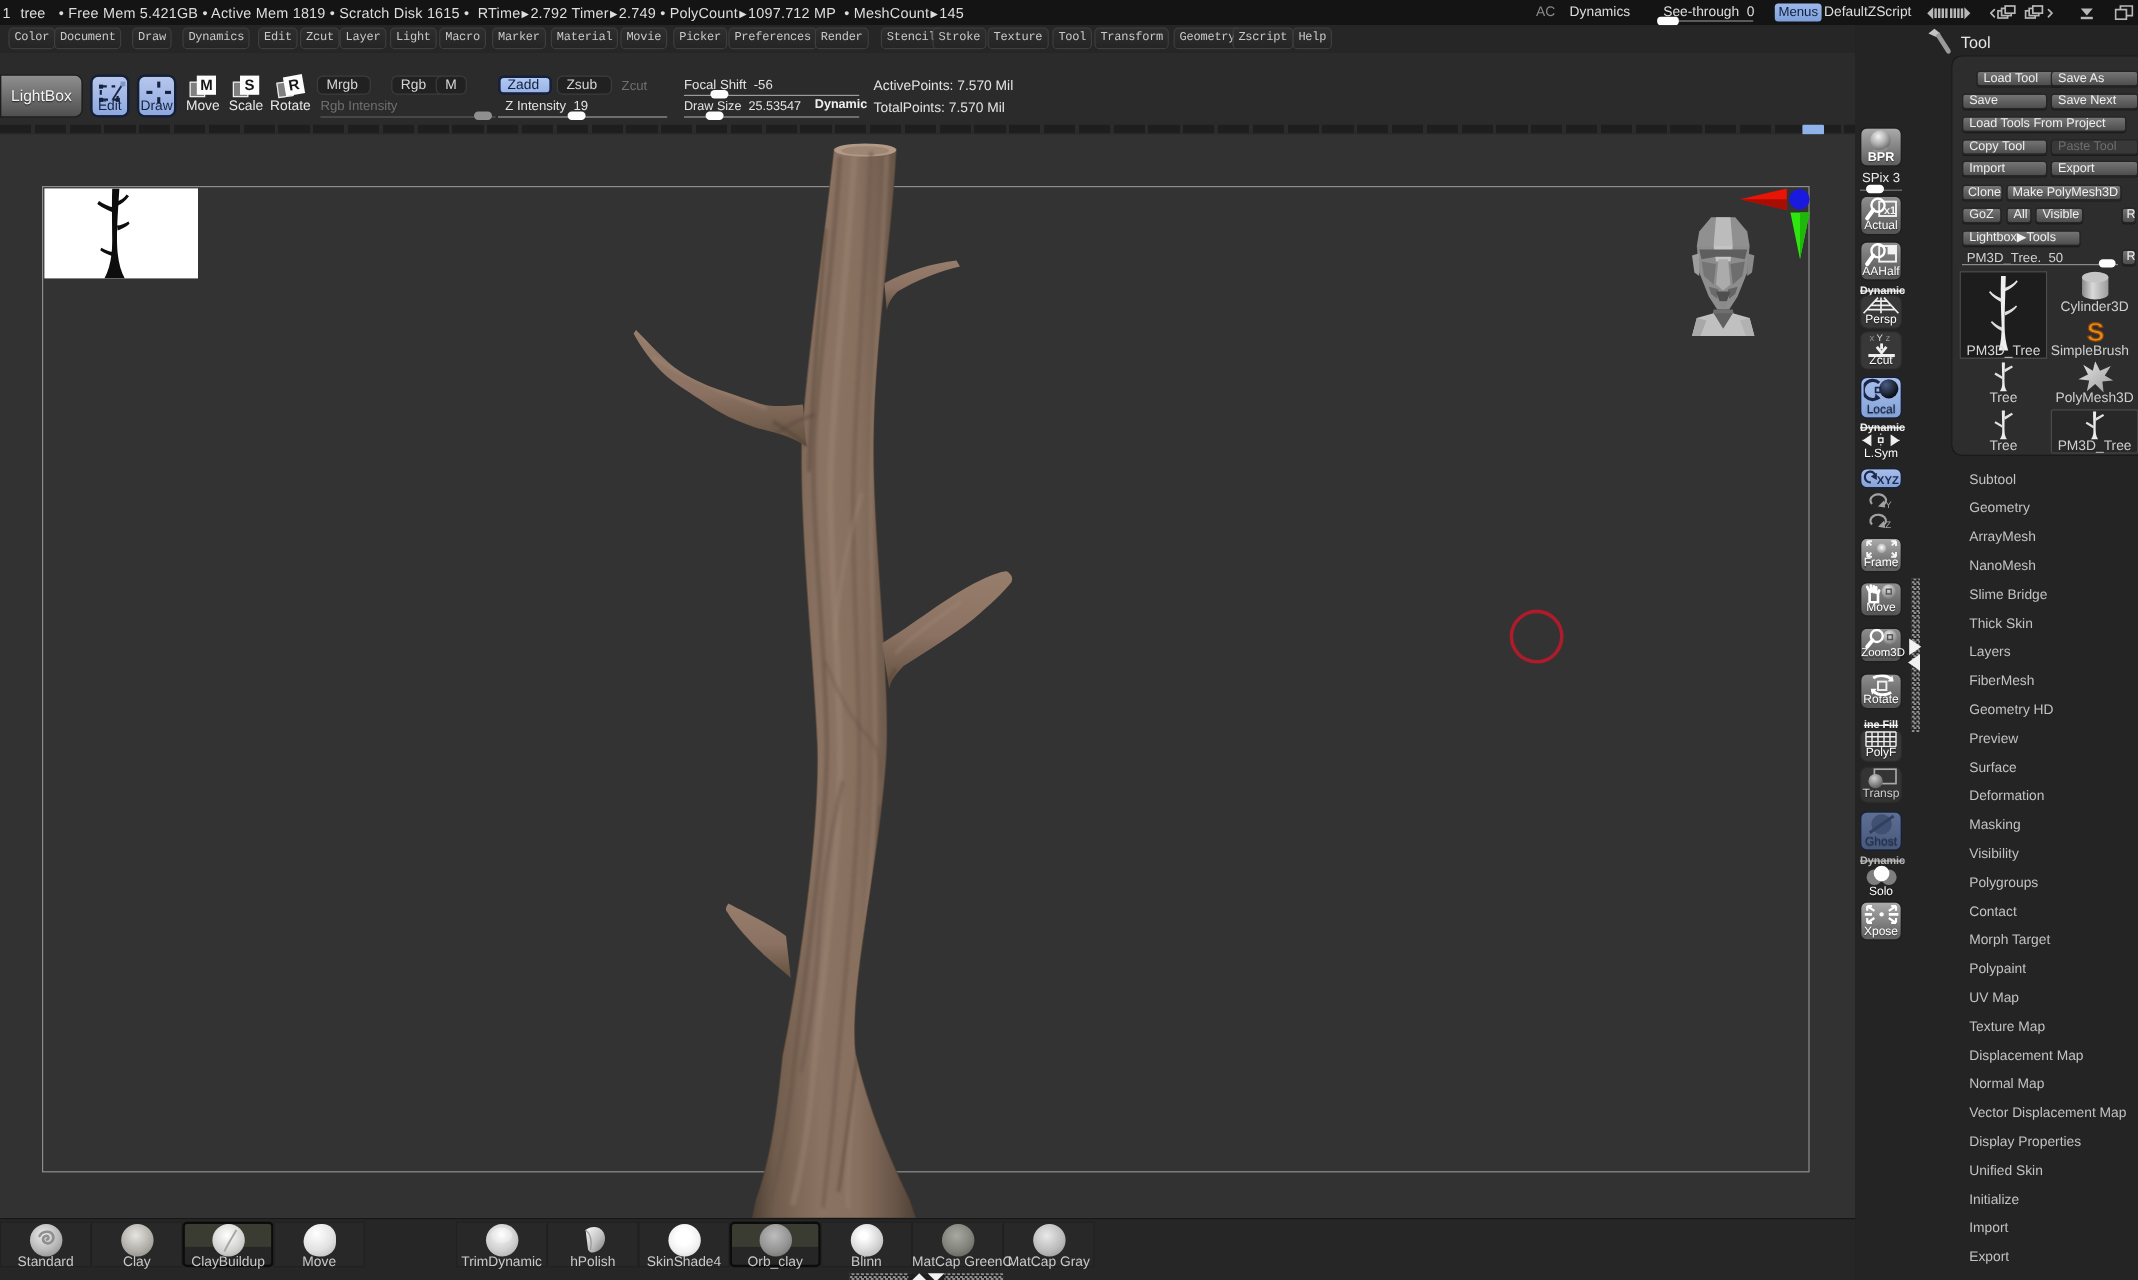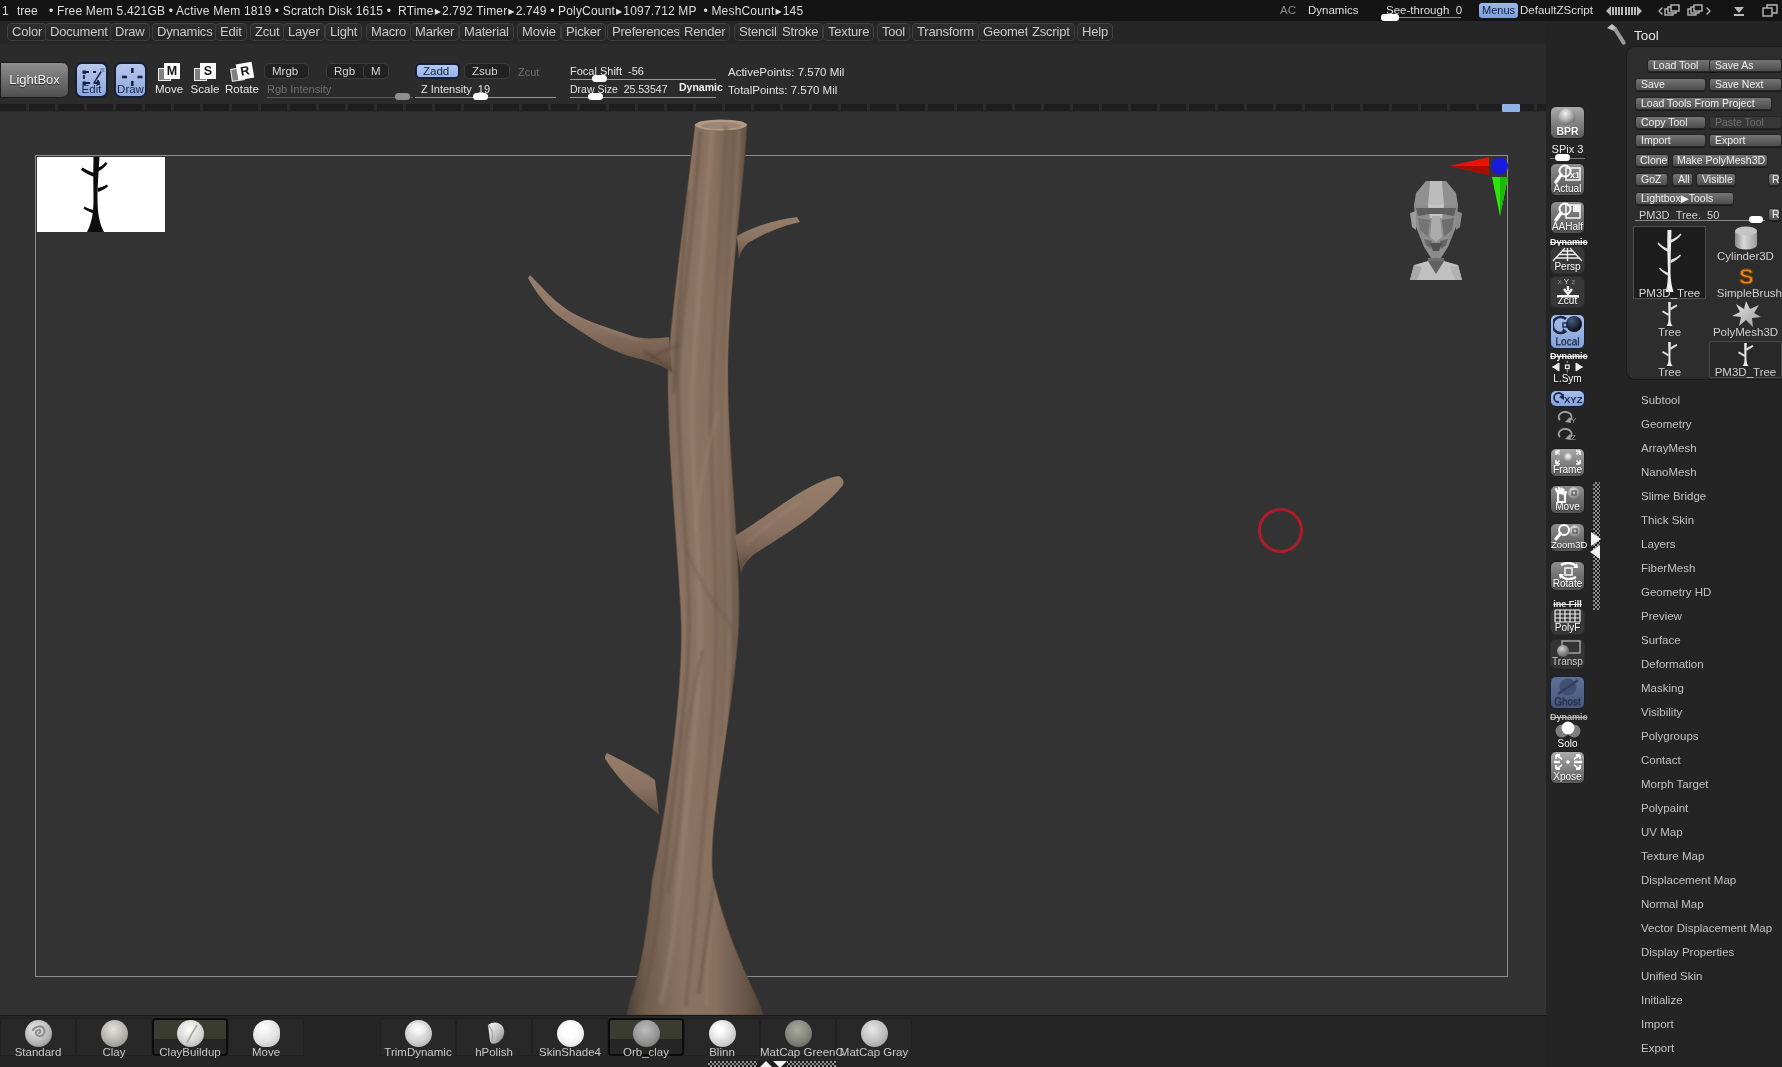--- a/index.html
+++ b/index.html
@@ -11,21 +11,21 @@
 
 #title { position:absolute; left:0; top:0; width:1782px; height:21px; background:#141414; color:#dedede; font-size:12px; }
 #title .rt { font-size:11.5px; }
 #title .tri { font-size:8px; font-weight:normal; vertical-align:1px; padding:0 1px; }
 #title span { position:absolute; top:4px; white-space:pre; }
 .dim { color:#8a8a8a; }
 .menusbtn { background:linear-gradient(#9db9ea,#7e9fdd); color:#0f1e3a !important; border-radius:3px; padding:0 3px; height:15px; line-height:15px; top:3px !important; font-size:11px; }
 
 
 #menu { position:absolute; left:0; top:21px; width:1782px; height:23px; background:#262626; }
-#menu .mi { position:absolute; top:2px; height:18px; line-height:16px; padding:0 4px; color:#c9c9c9; font-size:13px; letter-spacing:-0.2px; white-space:nowrap; border:1px solid #3e3e3e; border-radius:4px; background:linear-gradient(#2e2e2e,#252525); }
+#menu .mi { position:absolute; top:2px; height:18px; line-height:16px; padding:0 4px; color:#c9c9c9; font-size:10px; letter-spacing:-0.2px; white-space:nowrap; border:1px solid #3e3e3e; border-radius:4px; background:linear-gradient(#2e2e2e,#252525);font-family:Liberation Mono, monospace; }
 
 
 #tools { position:absolute; left:0; top:44px; width:1546px; height:59px; background:#2b2b2b; }
 #lightbox { position:absolute; left:0; top:18px; width:69px; height:36px; border-radius:0 7px 7px 0; background:linear-gradient(#8f8f8f,#4f4f4f); border:1px solid #1c1c1c; color:#f4f4f4; font-size:13px; text-align:center; line-height:34px; text-shadow:0 1px 1px #222; }
 .bluebig { position:absolute; top:18px; width:33px; height:36px; border-radius:7px; background:linear-gradient(#b7c7ed,#8da8e0); border:2px solid #141f38; color:#15233f; font-size:11.5px; text-align:center; }
 .bluebig .lbl { position:absolute; bottom:1px; width:100%; }
 .msr { position:absolute; top:19px; width:36px; text-align:center; color:#e8e8e8; font-size:11.5px; }
 .msr .ic { position:relative; display:block; width:22px; height:20px; margin:0 auto; }
 .msr .back { position:absolute; left:0; top:5px; width:13px; height:13px; background:#808080; border:1.5px solid #ededed; }
 .msr .front { position:absolute; left:6px; top:0; width:16px; height:16px; background:#fdfdfd; color:#161616; font-weight:bold; font-size:12.5px; line-height:16px; text-align:center; }
@@ -570,21 +570,21 @@
             </defs>
             <path d="M26 5 L26 19 A11 4.5 0 0 0 48 19 L48 5 Z" fill="url(#cyl)"></path>
             <ellipse cx="37" cy="5" rx="11" ry="4.5" fill="#c4c4c4"></ellipse>
           </svg>
       <div class="abs" style="left:0;top:24px;width:73px;text-align:center;color:#cfcfcf;font-size:11.5px">Cylinder3D</div>
     </div>
     <div class="abs" style="left:82px;top:216px;width:73px;height:36px">
       <svg width="73" height="25" viewBox="0 0 73 25">
             <text x="30" y="21" font-size="22" font-weight="bold" fill="#e8891c" stroke="#83430a" stroke-width="1">S</text>
           </svg>
-      <div class="abs" style="left:0;top:24px;width:73px;text-align:right;color:#cfcfcf;font-size:11.5px">SimpleBrush</div>
+      <div class="abs" style="left:0;top:24px;width:73px;text-align:left;color:#cfcfcf;font-size:11.5px">SimpleBrush</div>
     </div>
     <div class="abs" style="left:6px;top:254px;width:73px;height:37px">
       <svg width="73" height="26" viewBox="0 0 73 26">
             <path d="M35.2 1 L37.8 1 C37.5 9 37.3 15 37.5 19 C37.6 21.5 38.3 23.5 39.5 25 L33.5 25 C34.8 23.5 35.4 21.5 35.5 19 C35.6 14 35.3 8 35.2 1 Z" fill="#ececec"></path>
             <path d="M37 7 L43.5 3.5 L44.5 5 L37.8 9.2 Z" fill="#e0e0e0"></path>
             <path d="M36 13 L30 9.5 L29 11 L35.6 15 Z" fill="#e0e0e0"></path>
           </svg>
       <div class="abs" style="left:0;top:25px;width:73px;text-align:center;color:#cfcfcf;font-size:11.5px">Tree</div>
     </div>
     <div class="abs" style="left:82px;top:254px;width:73px;height:37px">

